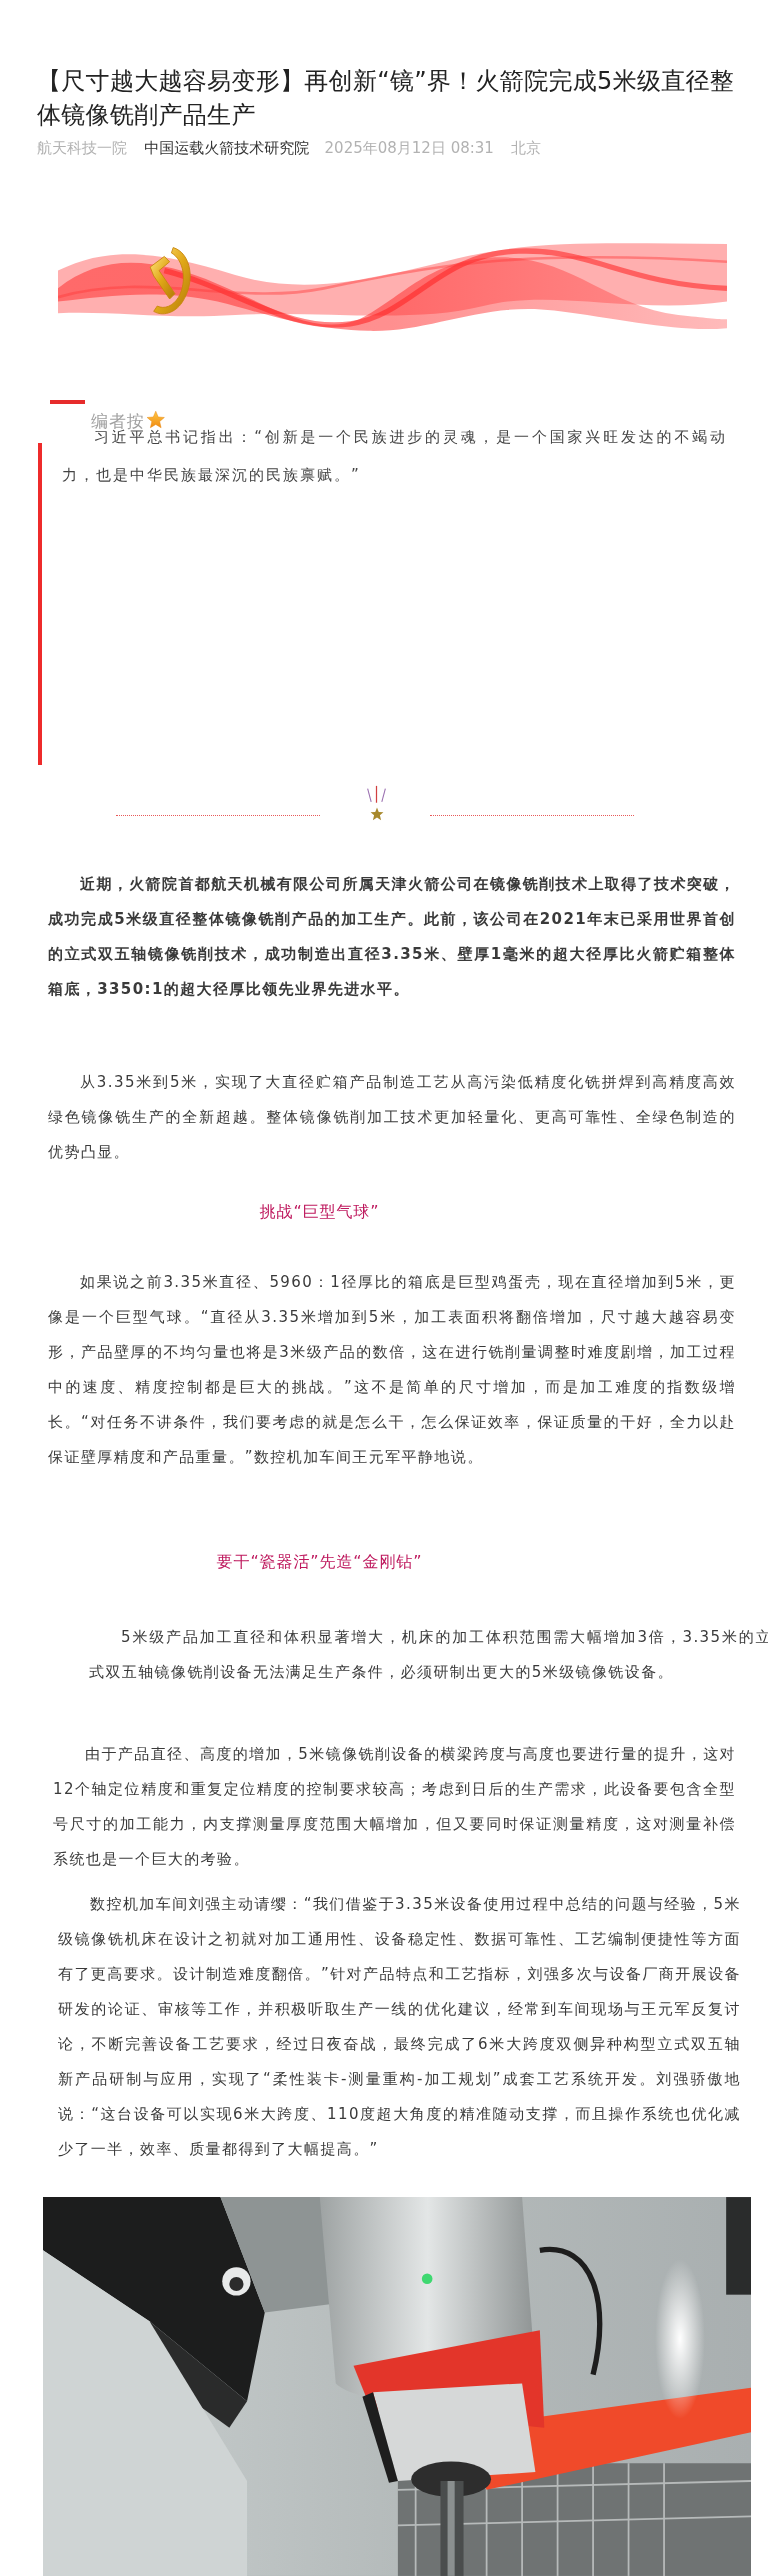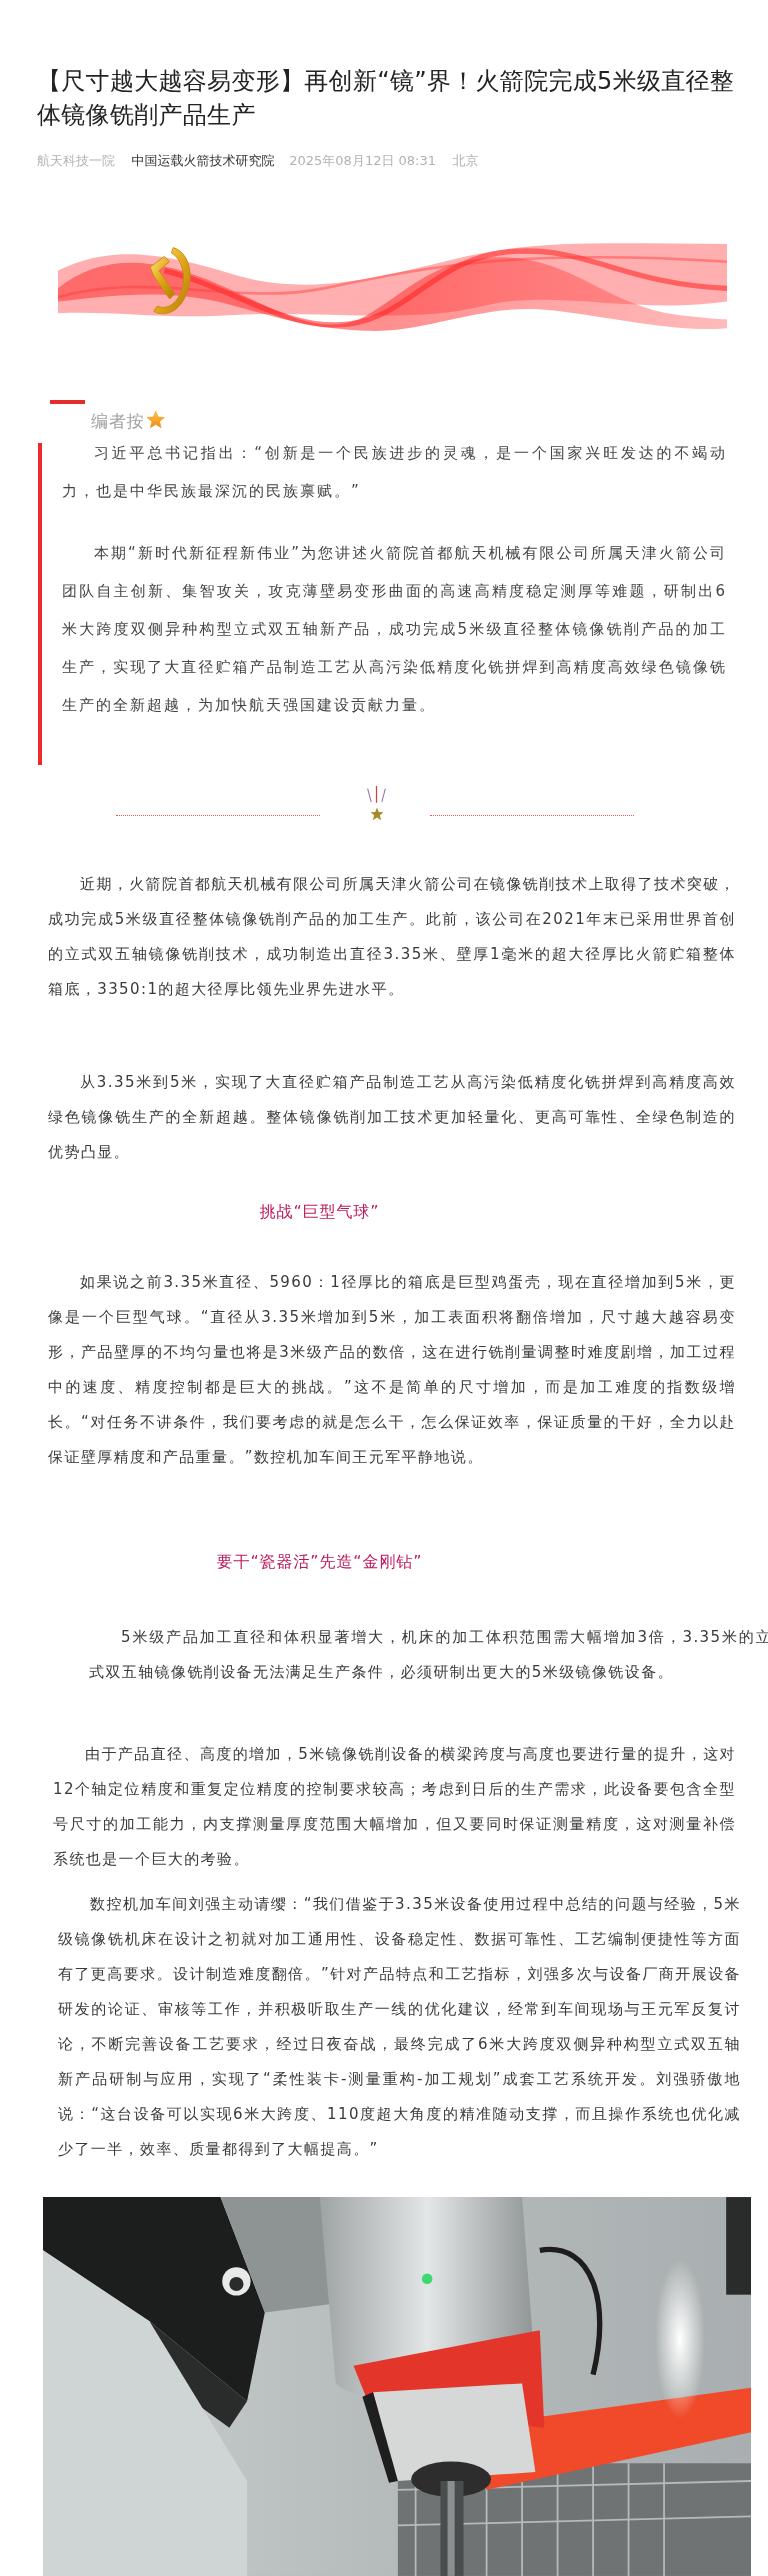--- a/index.html
+++ b/index.html
@@ -1,44 +1,44 @@
 <!DOCTYPE html>
 <html style="font-size:14px"><head>
 <meta charset="utf-8">
 <style>
   html, body { margin:0; padding:0; background:#ffffff; }
   body { width:769px; height:2576px; position:relative; overflow:hidden;
          font-family:"DejaVu Sans","Liberation Sans",sans-serif; color:#333; }
   .abs { position:absolute; }
   #title { left:37px; top:64px; width:709px; font-size:24px; line-height:34px; color:#222; font-weight:normal; letter-spacing:0.3px; margin:0; }
-  #meta { left:37px; top:151px; font-size:13px; line-height:19.5px; white-space:nowrap; }
+  #meta { left:37px; top:139px; font-size:15px; line-height:19.5px; white-space:nowrap; }
   #meta .src { color:#b2b2b2; }
   #meta .acct { color:#576b95; color:#333; margin-left:12.4px; }
   #meta .date { color:#b2b2b2; margin-left:10.6px; }
   #meta .loc { color:#b2b2b2; margin-left:12.4px; }
 
   #banner { left:58px; top:235px; width:669px; height:104px; }
 
   #note-bar-top { left:50px; top:400px; width:35px; height:3.5px; background:#e62b2b; }
   #note-heading { left:91px; top:410px; font-size:17px; line-height:23px; color:#a0a0a0; letter-spacing:0.9px; }
   #note-heading .star { display:inline-block; width:19.5px; height:19.5px; vertical-align:-2.7px; margin-left:0.9px; }
   #note-bar-side { left:38px; top:443px; width:3.5px; height:322px; background:#ee2b2b; }
-  #note-body { left:62px; top:434px; width:665px; font-size:15px; line-height:38px; color:#444; letter-spacing:2px; text-align:justify; }
+  #note-body { left:62px; top:418px; width:665px; font-size:15px; line-height:38px; color:#444; letter-spacing:2px; text-align:justify; }
   #note-body p { margin:0 0 24px 0; text-indent:32px; }
 
   #divider { left:71px; top:780px; width:630px; height:53px; }
   .dash { position:absolute; top:35px; height:0; border-top:1.3px dotted #e85a5a; }
   #rays { position:absolute; left:293px; top:5.3px; width:25px; height:19.5px; }
   #div-star { position:absolute; left:299px; top:27px; width:14px; height:14px; }
 
   .body-text { left:48px; width:688px; font-size:15px; line-height:35px; color:#3a3a3a; letter-spacing:1.4px; text-align:justify; }
   .body-text p { margin:0; text-indent:32px; }
   .section-h { left:0; width:639px; text-align:center; font-size:16px; line-height:23px; color:#be185d; letter-spacing:0.9px; }
 
-  #p1 { top:867px; }
+  #p1 { top:867px;font-weight:bold; }
   #p2 { top:1065px; }
   #h1 { top:1200px; }
   #p3 { top:1265px; }
   #h2 { top:1550px; }
   #p4 { top:1620px; left:69px; width:683px;margin-left:20px; }
   #p5 { top:1737px; left:53px; width:683px; }
   #p6 { top:1887px; left:58px; width:683px; }
 
   #photo { left:43px; top:2197px; width:708px; height:379px; overflow:hidden; background:#9ea4a4; }
 </style>
@@ -87,21 +87,20 @@
           <stop offset="0" stop-color="#ffc845"></stop>
           <stop offset="1" stop-color="#f08a10"></stop>
         </linearGradient>
       </defs>
       <path d="M12 1.5 L15 8.6 L22.6 9.2 L16.8 14.2 L18.6 21.8 L12 17.8 L5.4 21.8 L7.2 14.2 L1.4 9.2 L9 8.6 Z" fill="url(#sg)" stroke="#e9860c" stroke-width="0.6"></path>
     </svg>
 </div>
 <div id="note-bar-side" class="abs"></div>
 <div id="note-body" class="abs">
   <p>习近平总书记指出：“创新是一个民族进步的灵魂，是一个国家兴旺发达的不竭动力，也是中华民族最深沉的民族禀赋。”</p>
-  <p>本期“新时代新征程新伟业”为您讲述火箭院首都航天机械有限公司所属天津火箭公司团队自主创新、集智攻关，攻克薄壁易变形曲面的高速高精度稳定测厚等难题，研制出6米大跨度双侧异种构型立式双五轴新产品，成功完成5米级直径整体镜像铣削产品的加工生产，实现了大直径贮箱产品制造工艺从高污染低精度化铣拼焊到高精度高效绿色镜像铣生产的全新超越，为加快航天强国建设贡献力量。</p>
 </div>
 
 <div id="divider" class="abs">
   <div class="dash" style="left:45px;width:204px"></div>
   <div class="dash" style="left:359px;width:204px"></div>
   <svg id="rays" viewBox="0 0 28 22">
     <line x1="14" y1="1" x2="14" y2="20" stroke="#d04040" stroke-width="1.4"></line>
     <line x1="4" y1="4" x2="8" y2="19" stroke="#9a6fb0" stroke-width="1.2"></line>
     <line x1="24" y1="4" x2="20" y2="19" stroke="#9a6fb0" stroke-width="1.2"></line>
   </svg>

